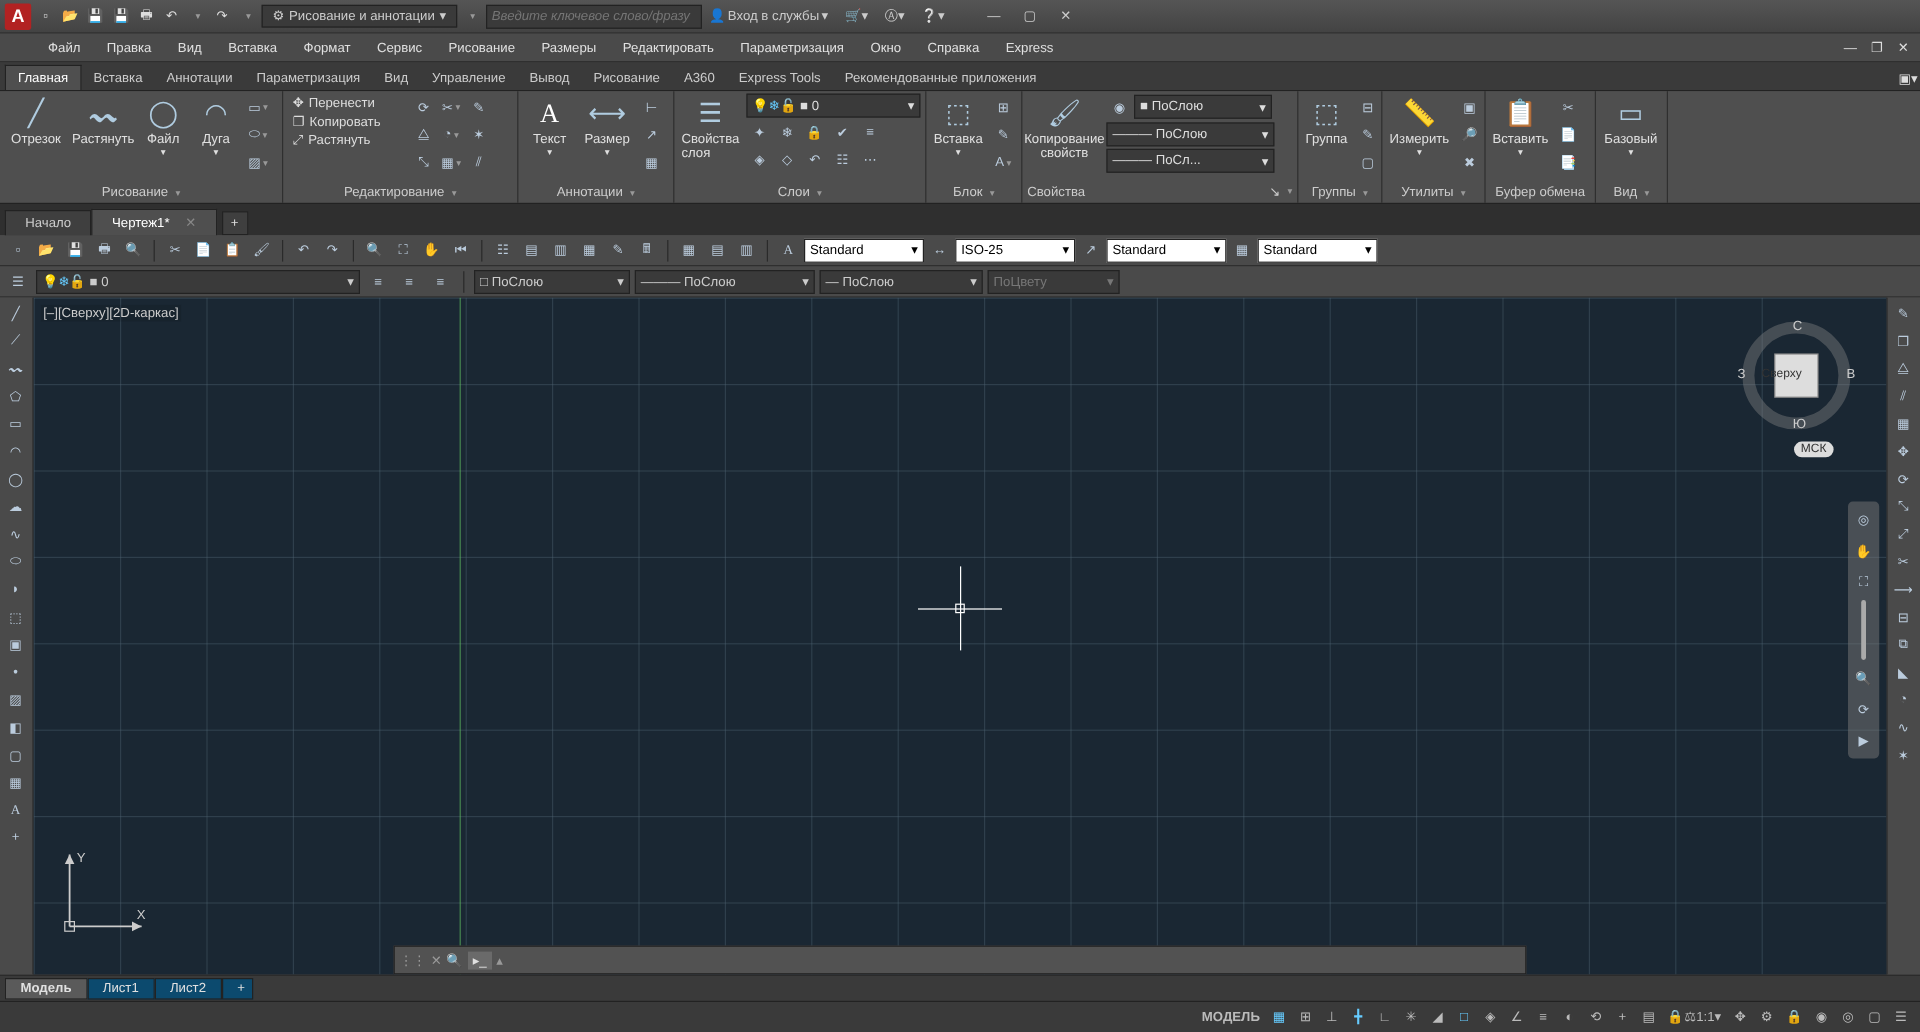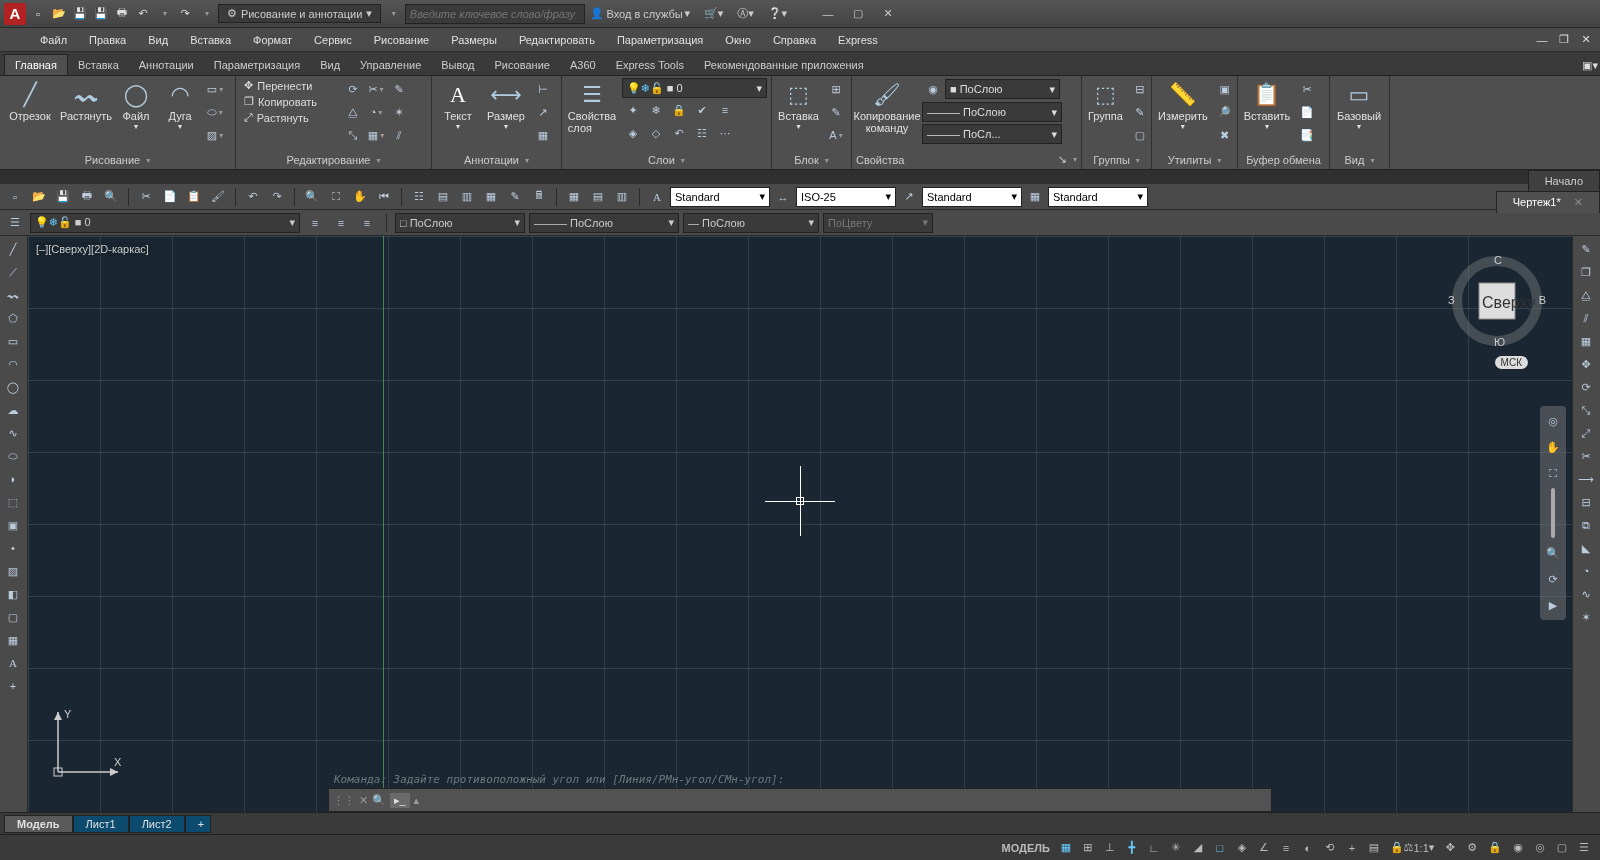--- a/index.html
+++ b/index.html
@@ -25,21 +25,21 @@
 .panel { border-right: 1px solid #2f2f2f; padding: 2px 4px; display: flex; flex-direction: column; justify-content: space-between; }
 .panel-body { display: flex; gap: 4px; flex: 1; align-items: flex-start; }
 .panel-name { text-align: center; color: #ccc; padding: 1px 0; font-size: 11px; display: flex; justify-content: center; align-items: center; gap: 4px;}
 .big-btn { display: flex; flex-direction: column; align-items: center; width: 52px; cursor: pointer; padding: 2px; }
 .big-btn .ic { width: 30px; height: 30px; display: flex; align-items: center; justify-content: center; color: #b0cce0; font-size: 22px; }
 .small-btn { width: 22px; height: 22px; display: flex; align-items: center; justify-content: center; cursor: pointer; color: #bcd; border-radius: 2px;}
 .col { display: flex; flex-direction: column; gap: 1px; }
 .row { display: flex; gap: 1px; align-items: center; }
 .labeled-btn { display: flex; align-items: center; gap: 4px; padding: 1px 4px; cursor: pointer; color: #ddd; }
 .dropdown-wide { background: #3a3a3a; border: 1px solid #222; height: 20px; display: flex; align-items: center; padding: 0 4px; color: #ddd; justify-content: space-between; }
-.file-tabs { height: 14px; background: #2f2f2f; display: flex; align-items: flex-end; padding-left: 4px; gap: 0; flex-direction: column; }
+.file-tabs { height: 26px; background: #2f2f2f; display: flex; align-items: flex-end; padding-left: 4px; gap: 0; }
 .file-tab { padding: 4px 16px; background: #3f3f3f; color: #ccc; border: 1px solid #222; border-bottom: none; cursor: pointer; position: relative; }
 .file-tab.active { background: #4f4f4f; color: #fff; }
 .new-tab-btn { width: 22px; height: 20px; display: flex; align-items: center; justify-content: center; background: #3f3f3f; border: 1px solid #222; margin-left: 4px; cursor: pointer;}
 .toolbar-strip { height: 26px; background: #4a4a4a; display: flex; align-items: center; gap: 2px; padding: 0 4px; border-bottom: 1px solid #2a2a2a; }
 .toolbar-strip2 { height: 26px; background: #4a4a4a; display: flex; align-items: center; gap: 4px; padding: 0 4px; border-bottom: 1px solid #2a2a2a; }
 .tb-btn { width: 22px; height: 22px; display: flex; align-items: center; justify-content: center; cursor: pointer; color: #bcd; border-radius:2px;}
 .tb-sep { width: 1px; height: 18px; background: #2a2a2a; margin: 0 4px; }
 .combo { background: #fff; color: #000; border: 1px solid #222; height: 20px; width: 100px; display: flex; align-items: center; padding: 0 4px; justify-content: space-between; }
 .combo-dark { background: #3a3a3a; color: #ccc; border: 1px solid #222; height: 20px; display: flex; align-items: center; padding: 0 4px; justify-content: space-between; }
 .work-area { flex: 1; display: flex; position: relative; background: #4a4a4a;}
@@ -278,21 +278,21 @@
         <div class="small-btn drop-arrow">А</div>
       </div>
     </div>
     <div class="panel-name drop-arrow">Блок</div>
   </div>
 
   <div class="panel" style="width:230px">
     <div class="panel-body">
       <div class="big-btn" style="width:62px">
           <div class="ic">🖌</div>
-          <span style="text-align:center">Копирование команду</span>
+          <span style="text-align:center">Копирование свойств</span>
         </div>
       <div class="col" style="flex:1;gap:2px">
         <div class="row">
             <div class="small-btn">◉</div>
             <div class="dropdown-wide" style="width:115px">
               <span>■ <span>ПоСлою</span></span>
               <span>▾</span>
             </div>
           </div>
         <div class="dropdown-wide" style="width:140px">
@@ -531,40 +531,39 @@
       <text x="66" y="64" fill="#ccc" font-size="13">X</text>
       <text x="16" y="16" fill="#ccc" font-size="13">Y</text>
       <rect x="6" y="66" width="8" height="8" fill="none" stroke="#ccc"></rect>
     </svg>
 
     <div class="viewcube">
       <svg width="90" height="90">
         <circle cx="45" cy="45" r="40" fill="none" stroke="#888" stroke-width="10" opacity=".4"></circle>
         <rect x="27" y="27" width="36" height="36" fill="#ddd" stroke="#888"></rect>
       </svg>
-      <div style="position:absolute;left:30px;top:38px;font-size:16px;color:#333">Сверху</div>
+      <div style="position:absolute;left:16px;top:38px;font-size:10px;color:#333">Сверху</div>
       <div style="position:absolute;left:42px;top:-2px;color:#ccc">С</div>
       <div style="position:absolute;left:42px;bottom:-2px;color:#ccc">Ю</div>
       <div style="position:absolute;left:-4px;top:38px;color:#ccc">З</div>
       <div style="position:absolute;right:-4px;top:38px;color:#ccc">В</div>
       <div style="position:absolute;right:14px;top:100px;background:#ddd;color:#333;padding:1px 6px;border-radius:8px;font-size:10px">МСК</div>
     </div>
 
     <div class="nav-bar-right">
       <div class="tb-btn">◎</div>
       <div class="tb-btn">✋</div>
       <div class="tb-btn">⛶</div>
       <div style="height:50px;width:4px;background:#aaa;border-radius:2px"></div>
       <div class="tb-btn">🔍</div>
       <div class="tb-btn">⟳</div>
       <div class="tb-btn">▶</div>
     </div>
 
     <div class="cmd-area">
-      <div class="cmd-history">Команда: Задайте противоположный угол или [Линия/РМн-угол/СМн-угол]:</div>
       <div class="cmd-line">
         <span style="color:#999">⋮⋮</span>
         <span style="color:#999">✕</span>
         <span style="color:#999">🔍</span>
         <span style="background:#6a6a6a;padding:1px 4px">▸_</span>
         <span style="color:#999">▴</span>
       </div>
     </div>
   </div>
 

